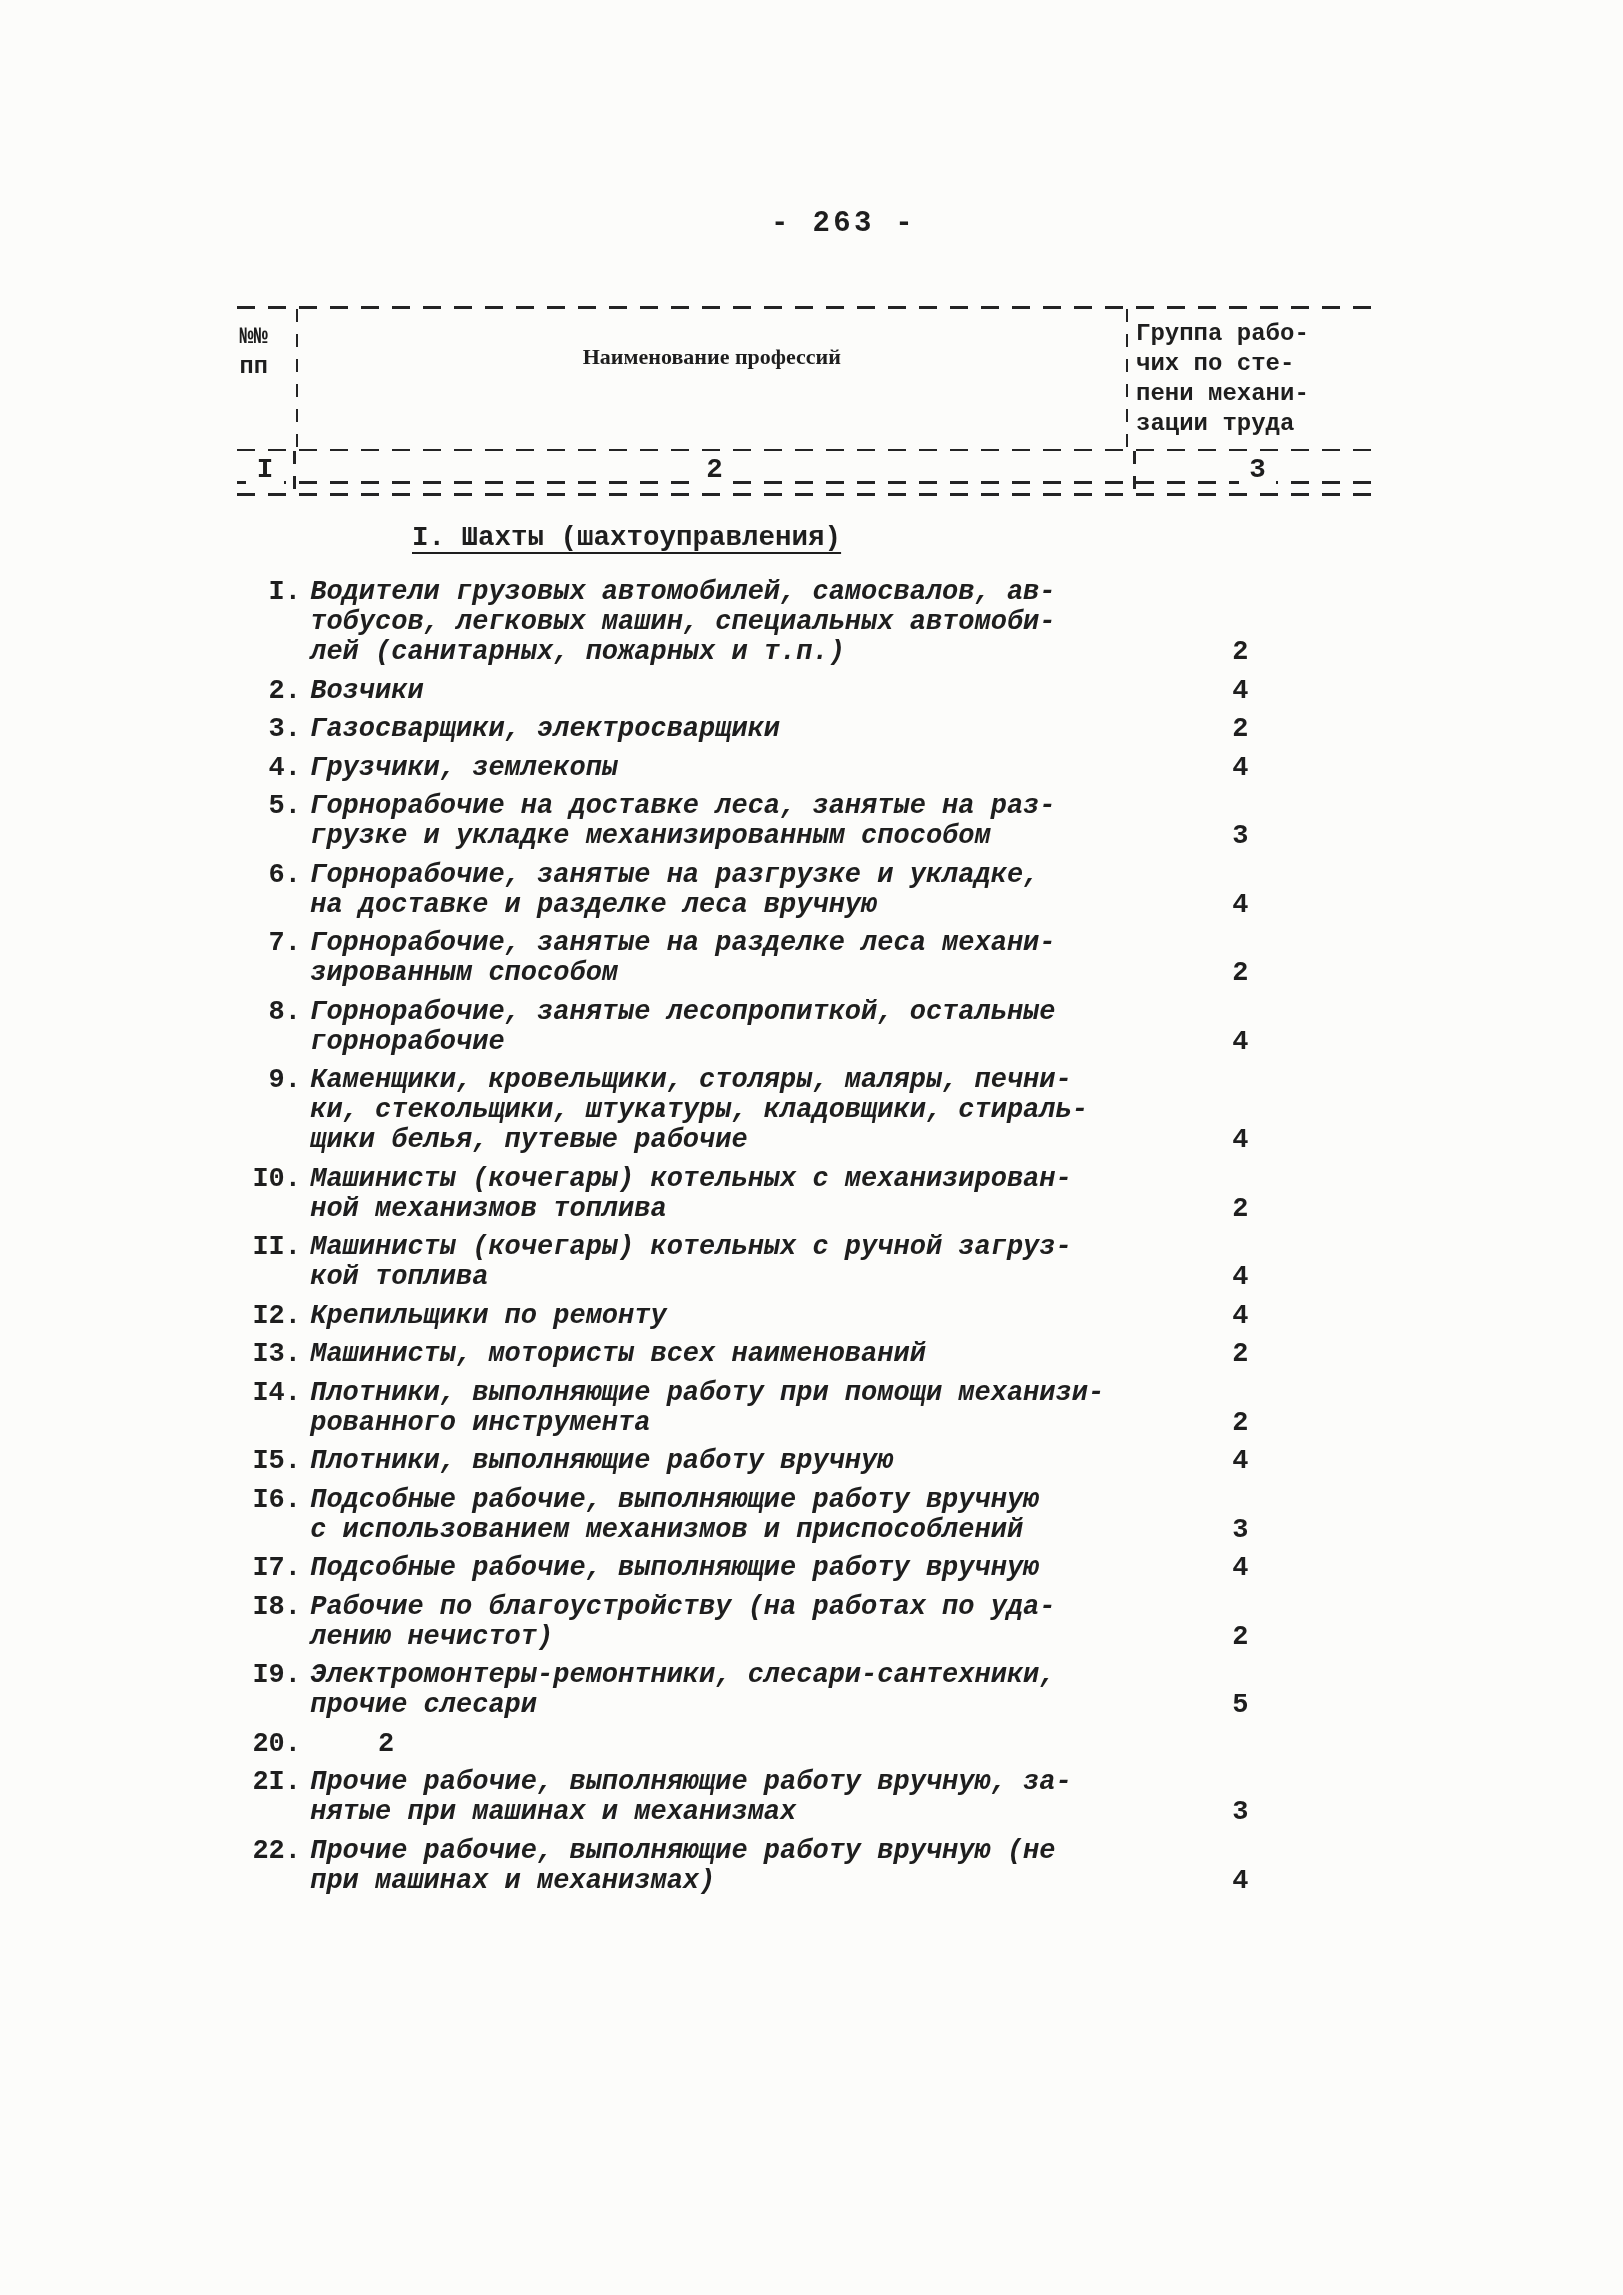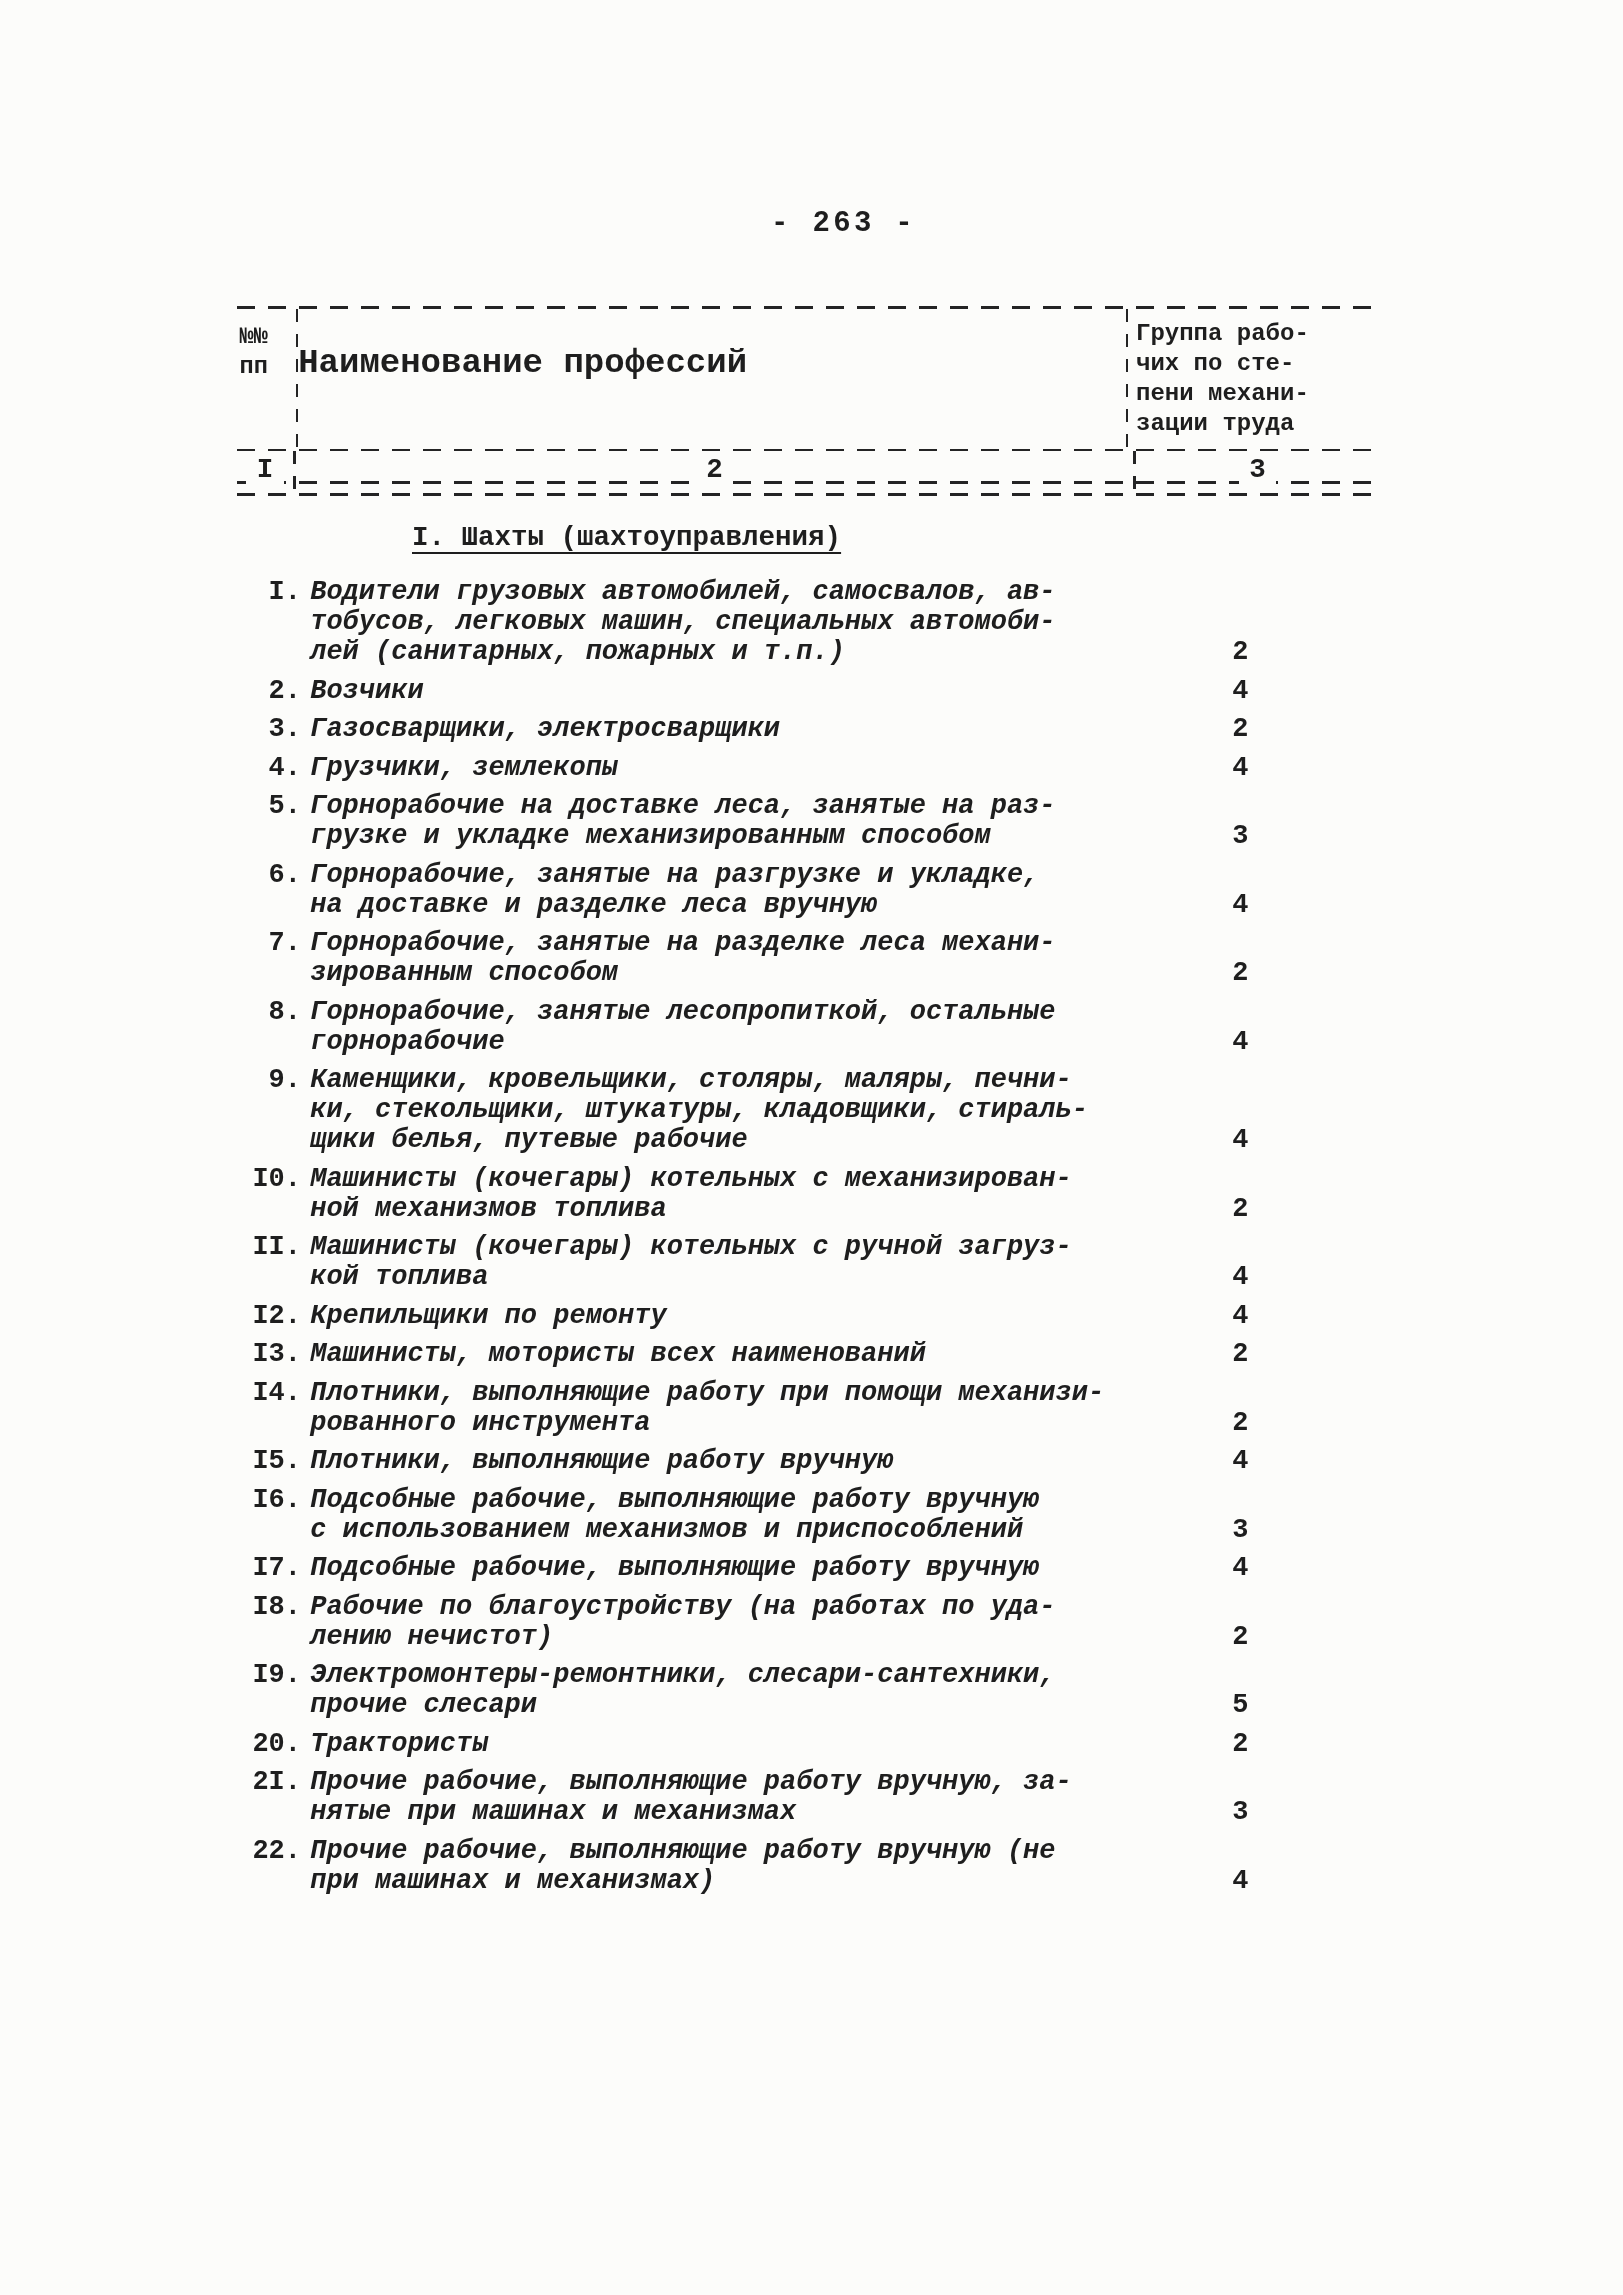--- a/index.html
+++ b/index.html
@@ -27,21 +27,21 @@
   .dash-h {
     height: 2.6px;
     background: repeating-linear-gradient(90deg, #242424 0 18.3px, transparent 18.3px 31px);
   }
   .head-row { display: flex; height: 140px; align-items: stretch; }
   .vsep {
     width: 2.6px; flex: none;
     background: repeating-linear-gradient(180deg, #242424 0 13px, transparent 13px 25px);
   }
   .hc1 { width: 56px; flex: none; padding: 13px 0 0 2.6px; font-size: 23.6px; line-height: 30px; white-space: pre-line; }
-  .hc2 { flex: 1; text-align: left; padding-top: 35px; font-size: 34px; }
+  .hc2 { flex: 1; text-align: center; padding-top: 35px; font-size: 22px; font-family: Liberation Serif, serif; }
   .hc3 { width: 243px; flex: none; padding: 10.5px 0 0 7.9px; font-size: 24px; line-height: 30px; white-space: pre-line; }
 
   .num-row { position: relative; display: flex; height: 42px; align-items: stretch; font-size: 27.5px; }
   .num-row .dash-line {
     position: absolute; left: 0; right: 0; bottom: 9.2px; height: 2.6px; z-index: 0;
     background: repeating-linear-gradient(90deg, #242424 0 18.3px, transparent 18.3px 31px);
   }
   .nc1 { width: 56px; flex: none; text-align: center; line-height: 38px; }
   .nc2 { flex: 1; text-align: center; line-height: 38px; }
   .nc3 { width: 243px; flex: none; text-align: center; line-height: 38px; }
@@ -225,21 +225,20 @@
 
   <div class="row">
     <div class="num">I9.</div>
     <div class="text">Электромонтеры-ремонтники, слесари-сантехники,
 прочие слесари</div>
     <div class="group">5</div>
   </div>
 
   <div class="row">
     <div class="num">20.</div>
-    <div class="text">Трактористы</div>
     <div class="group">2</div>
   </div>
 
   <div class="row">
     <div class="num">2I.</div>
     <div class="text">Прочие рабочие, выполняющие работу вручную, за-
 нятые при машинах и механизмах</div>
     <div class="group">3</div>
   </div>
 

